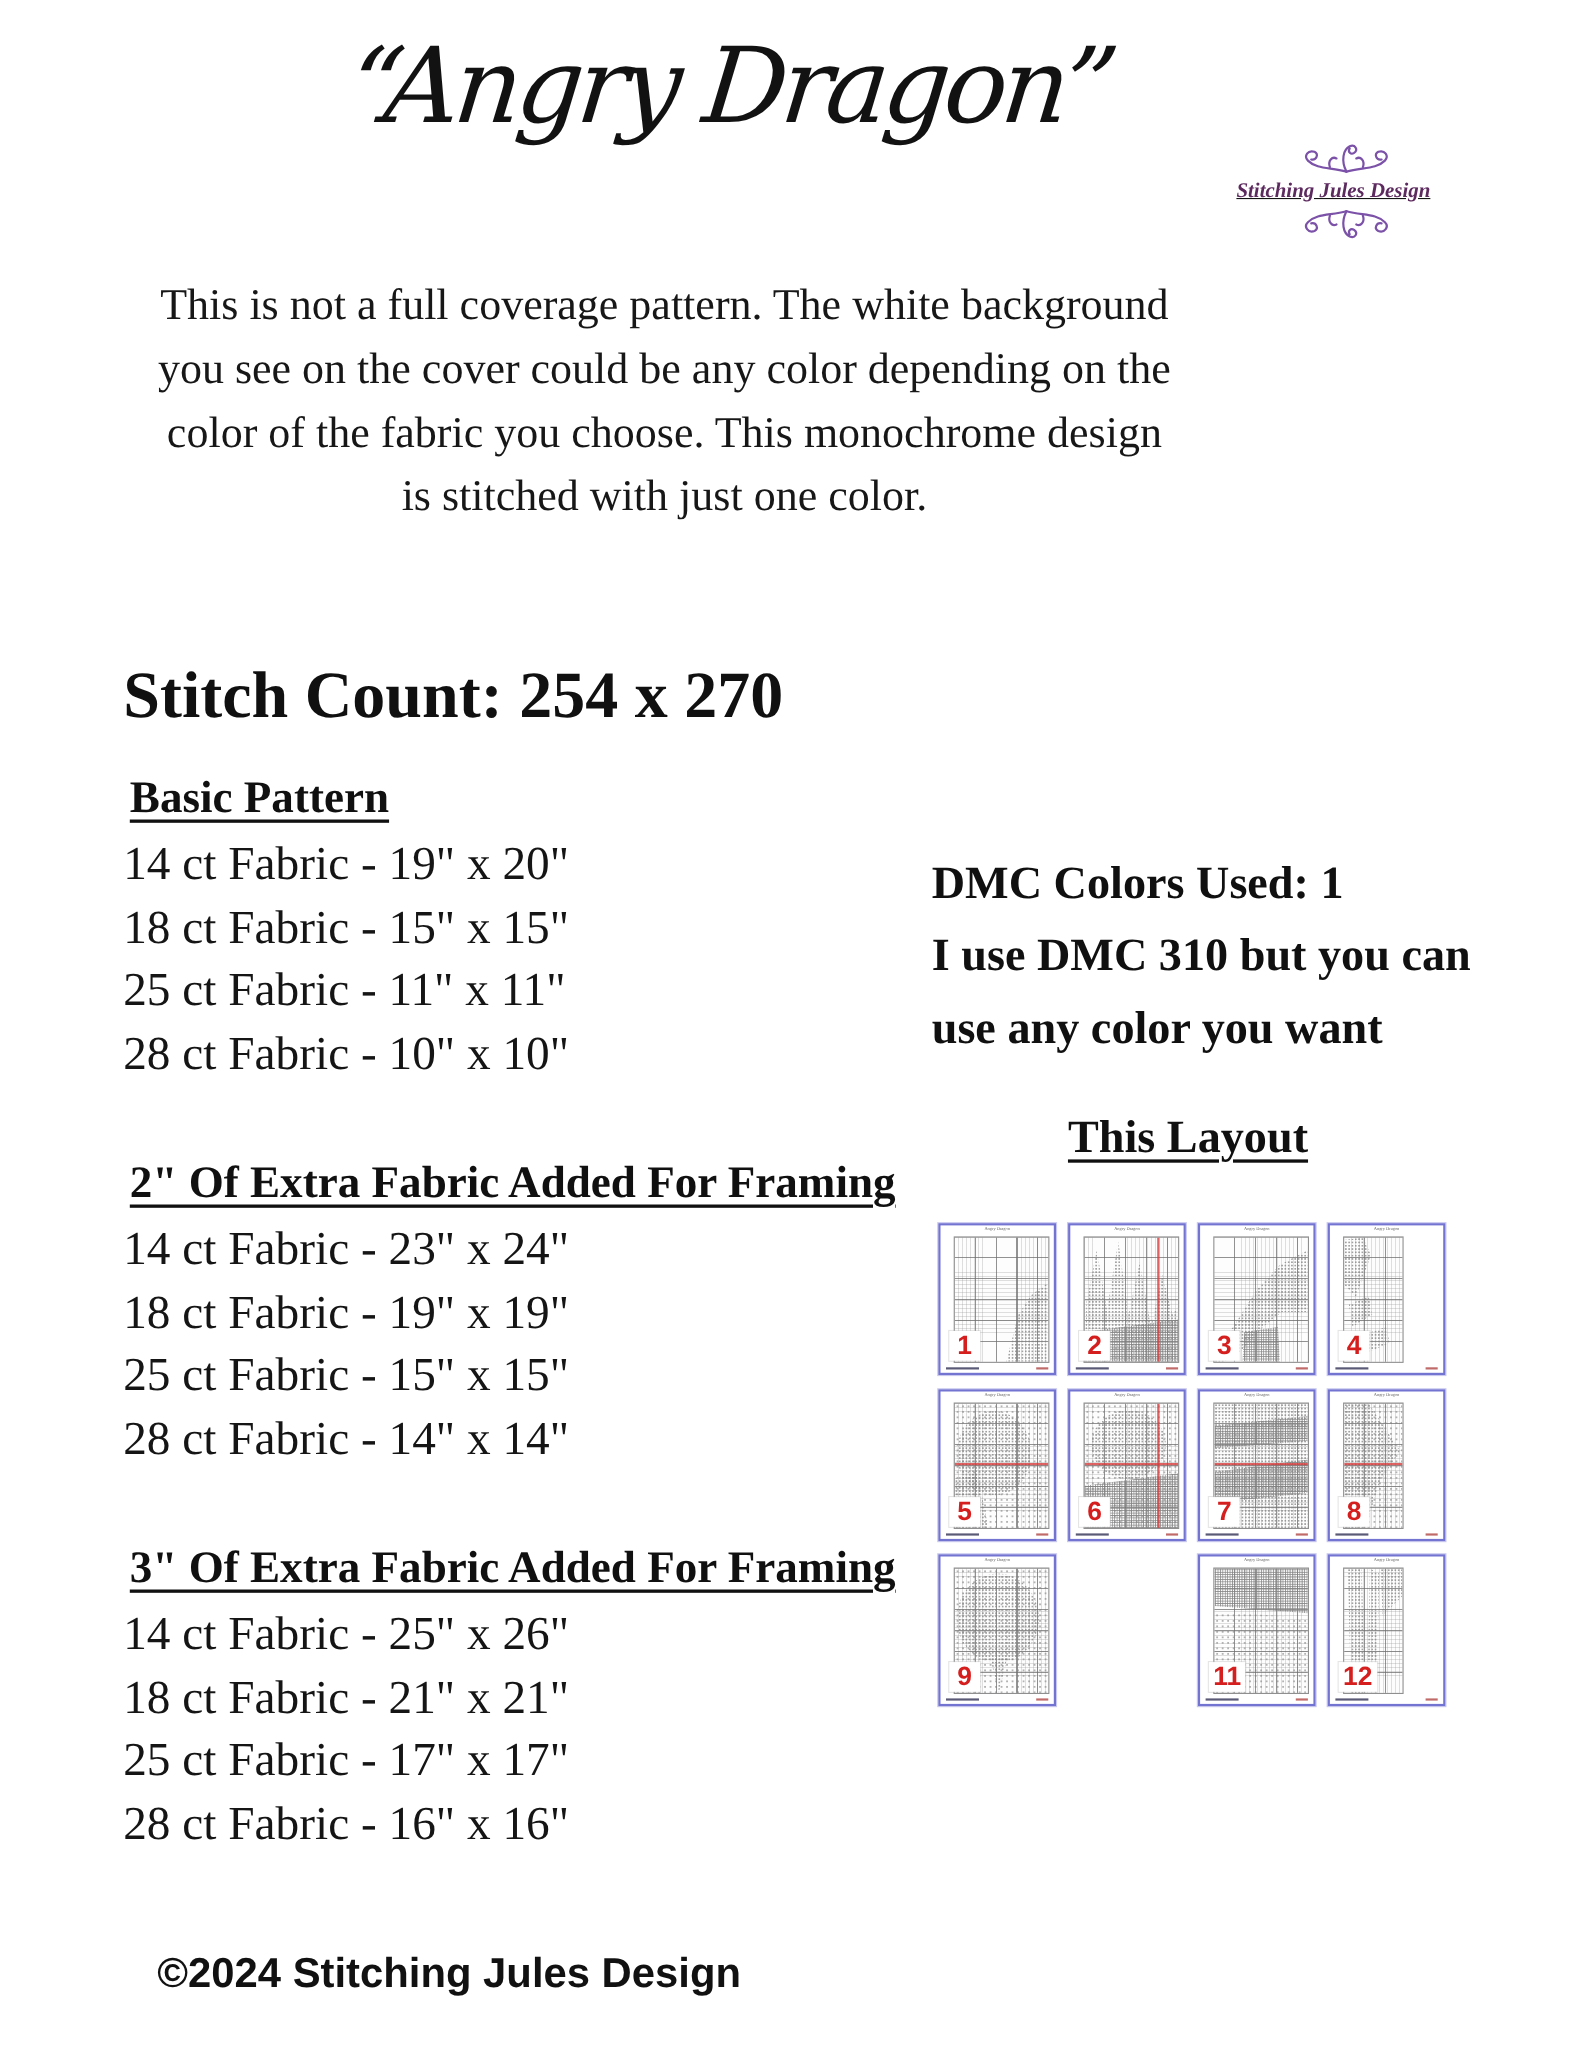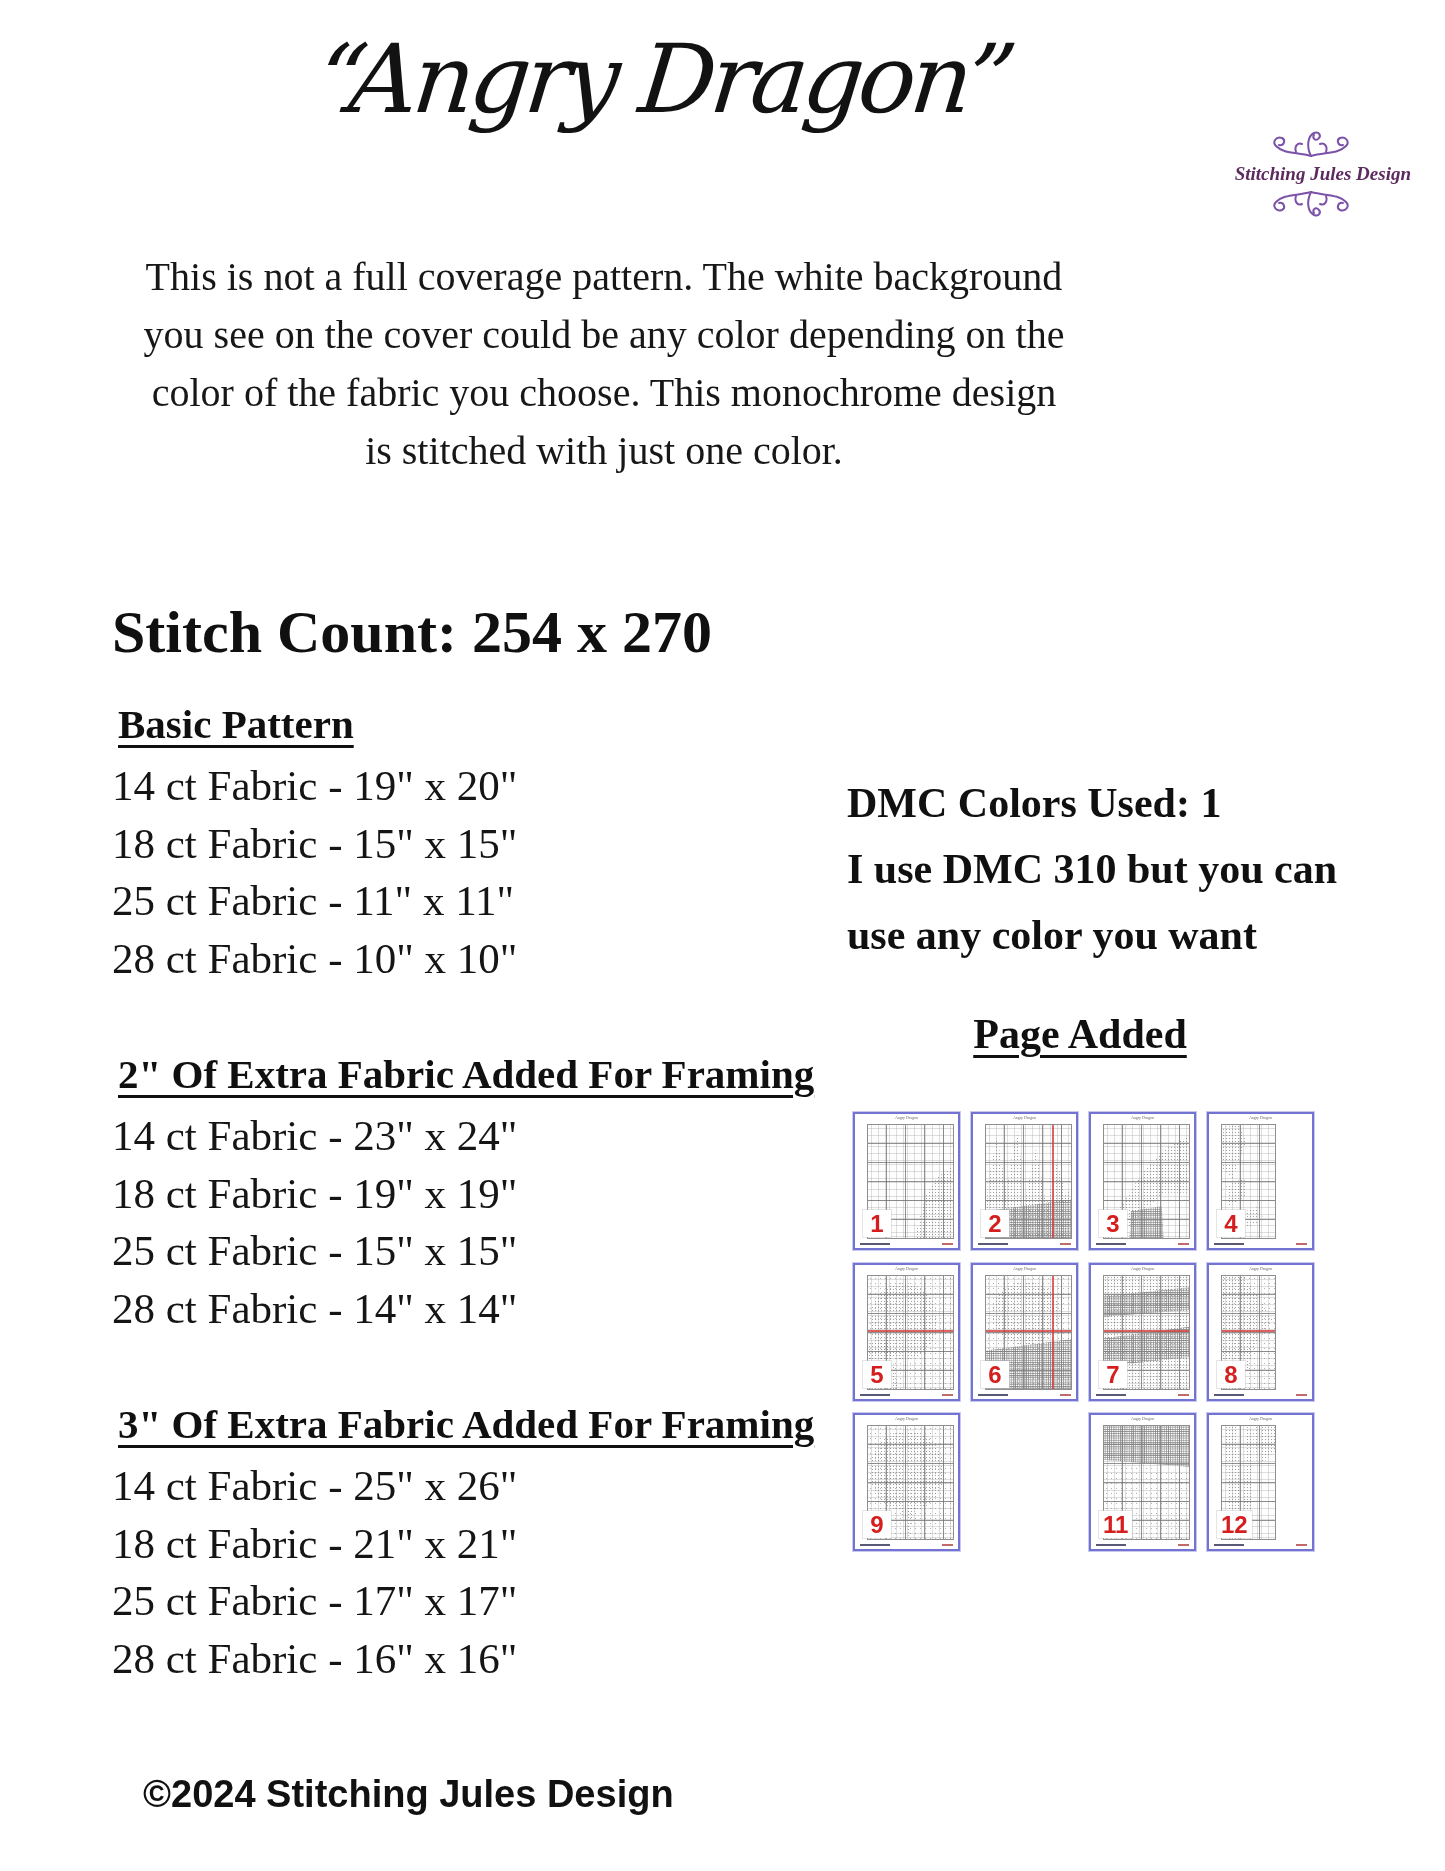--- a/index.html
+++ b/index.html
@@ -5,21 +5,21 @@
   html,body{margin:0;padding:0;background:#ffffff;}
   .page{position:relative;width:1445px;height:1871px;background:#fff;overflow:hidden;
         font-family:"Liberation Serif",serif;color:#141414;}
 
   
   .title{position:absolute;left:130px;top:18px;width:1070px;text-align:center;
          font-family:"DejaVu Serif",serif;font-style:italic;font-size:95px;line-height:1.3;
          letter-spacing:-5px;color:#121212;transform:skewX(-6deg);}
 
   
-  .logo{position:absolute;left:1211px;top:128px;width:200px;text-align:right;}
+  .logo{position:absolute;left:1124px;top:128px;width:200px;text-align:left;text-decoration:underline;}
   .logo .fl{display:block;margin:0 auto;}
   .logo .fl-bottom{transform:scaleY(-1);}
   .logo-text{display:block;font-family:"Liberation Serif",serif;font-style:italic;font-weight:bold;
              font-size:19px;color:#5c2a5e;white-space:nowrap;margin:1px 0;}
 
   
   .intro{position:absolute;left:118px;top:248px;width:972px;text-align:center;
          font-size:40px;line-height:58px;white-space:pre-line;color:#171717;}
 
   
@@ -164,21 +164,21 @@
     <div>14 ct Fabric - 25" x 26"</div>
     <div>18 ct Fabric - 21" x 21"</div>
     <div>25 ct Fabric - 17" x 17"</div>
     <div>28 ct Fabric - 16" x 16"</div>
   </div>
 
   <div class="dmc">DMC Colors Used: 1
 I use DMC 310 but you can
 use any color you want</div>
 
-  <div class="pl-head">Page Added</div>
+  <div class="pl-head">This Layout</div>
 
   <div class="thumb-grid">
 
     <div class="thumb c0 r0 pg1">
       <div class="thumb-title">Angry Dragon</div>
       <div class="chart">
         <div class="st d2 sA"></div>
       </div>
       <div class="fbar-l"></div>
       <div class="fbar-r"></div>

